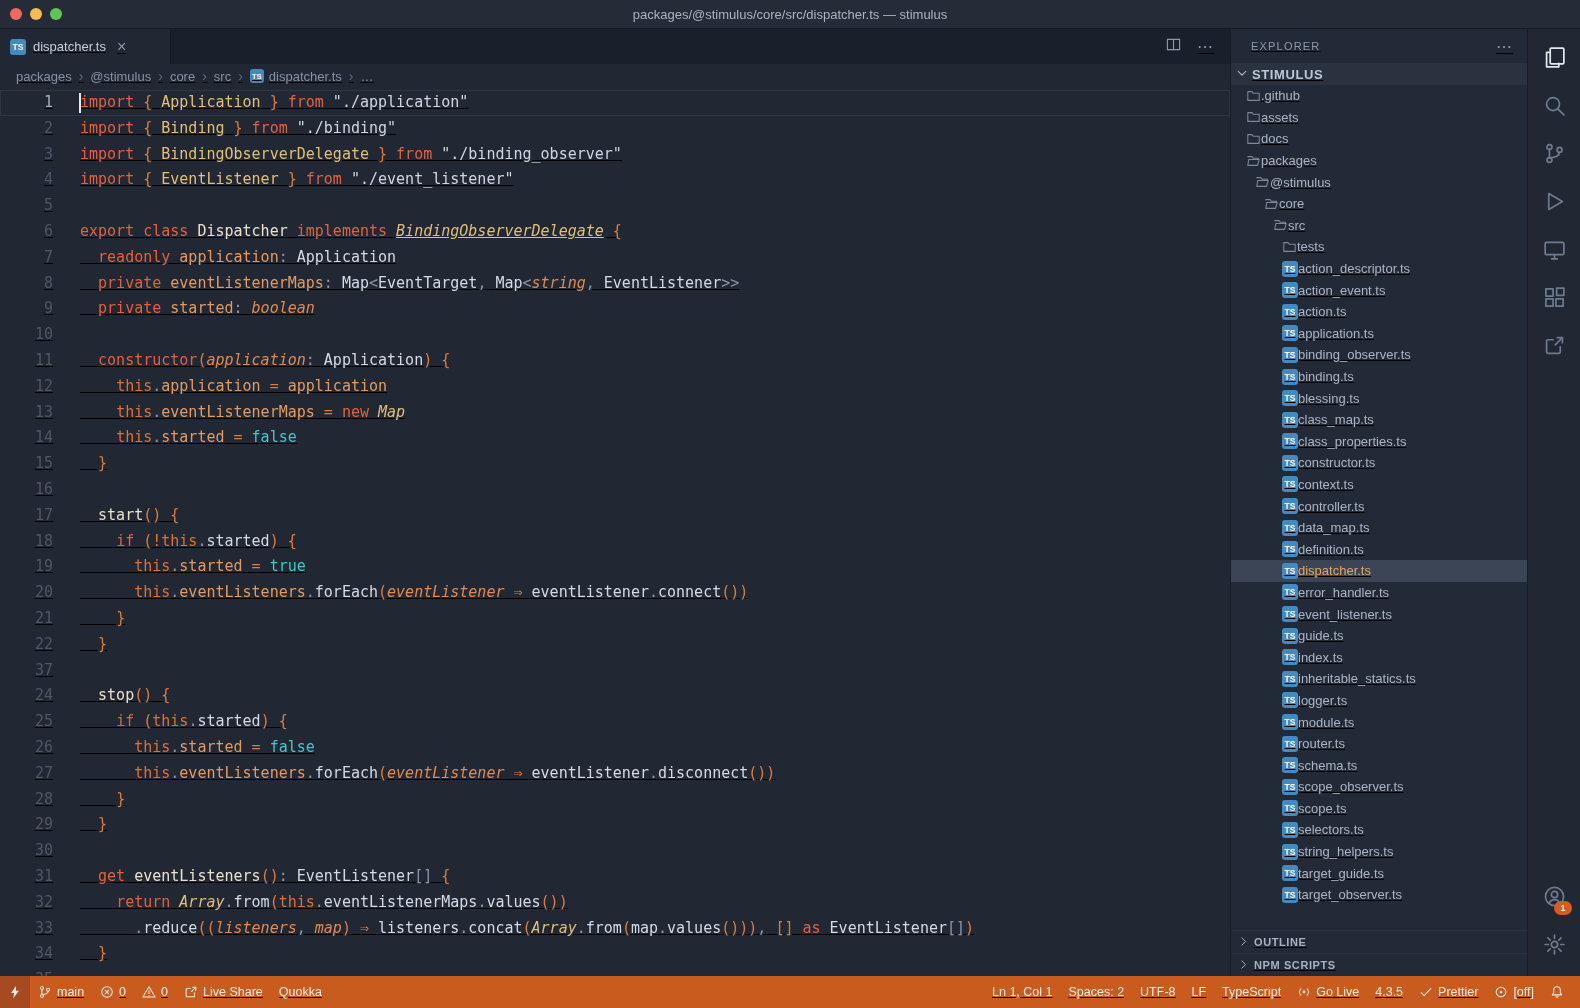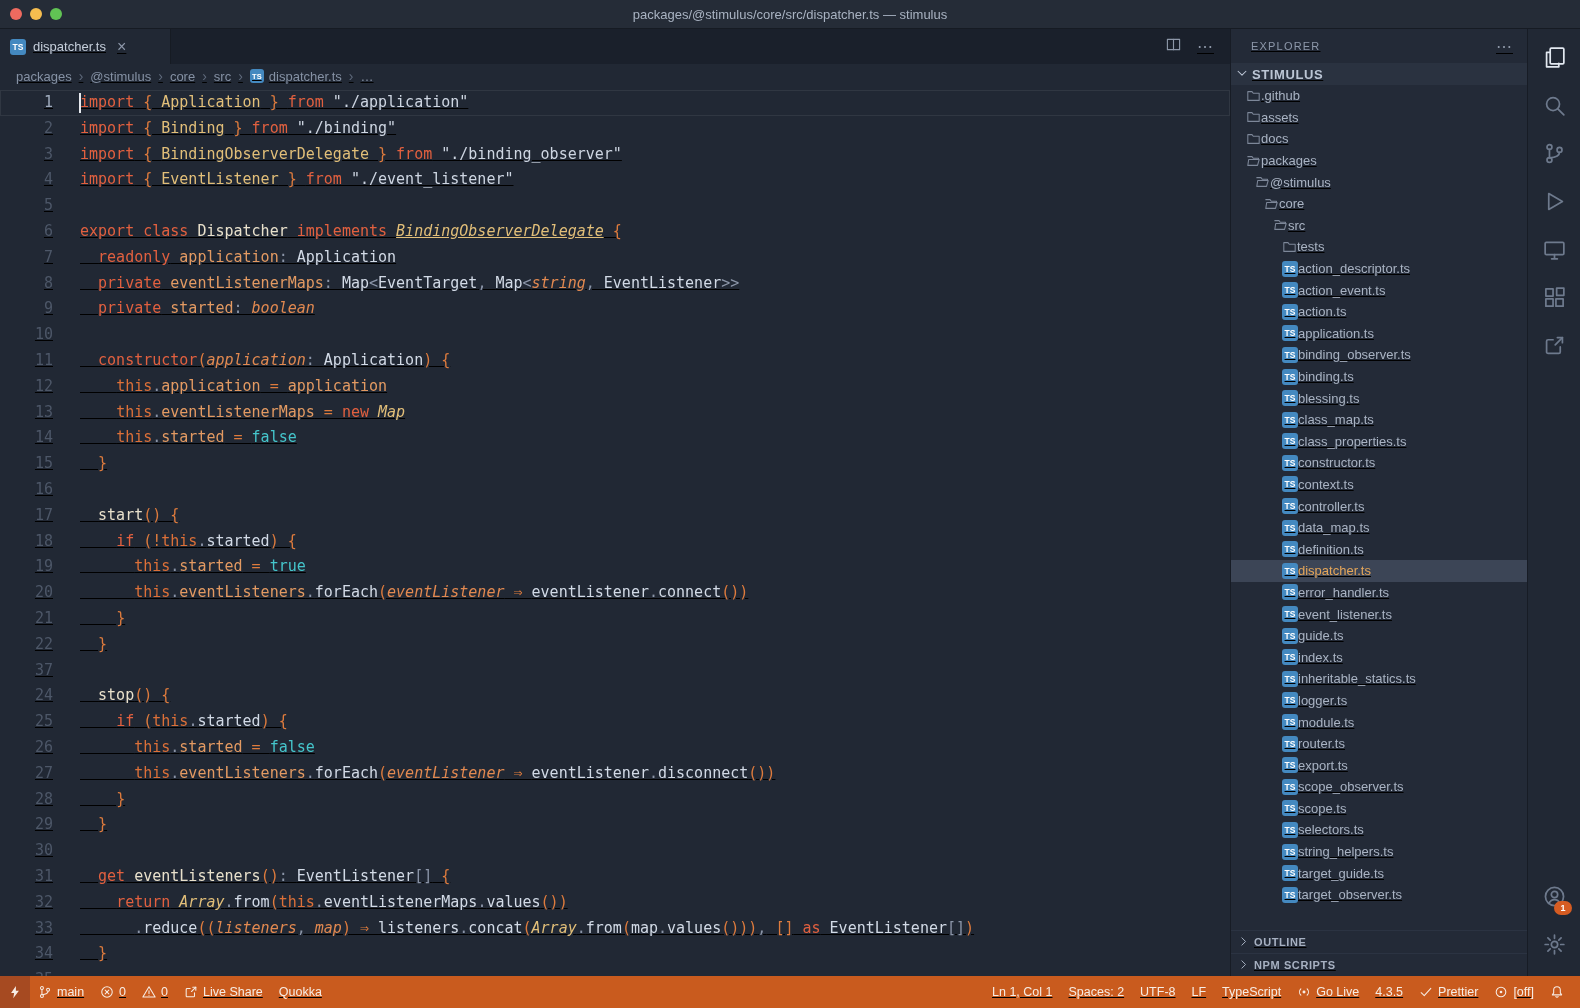--- a/index.html
+++ b/index.html
@@ -354,21 +354,21 @@
           <div class="tree-row" style="padding-left:51px">
             <span class="ts-badge">TS</span>
             <span class="tree-label">module.ts</span>
           </div>
           <div class="tree-row" style="padding-left:51px">
             <span class="ts-badge">TS</span>
             <span class="tree-label">router.ts</span>
           </div>
           <div class="tree-row" style="padding-left:51px">
             <span class="ts-badge">TS</span>
-            <span class="tree-label">export.ts</span>
+            <span class="tree-label">schema.ts</span>
           </div>
           <div class="tree-row" style="padding-left:51px">
             <span class="ts-badge">TS</span>
             <span class="tree-label">scope_observer.ts</span>
           </div>
           <div class="tree-row" style="padding-left:51px">
             <span class="ts-badge">TS</span>
             <span class="tree-label">scope.ts</span>
           </div>
           <div class="tree-row" style="padding-left:51px">

